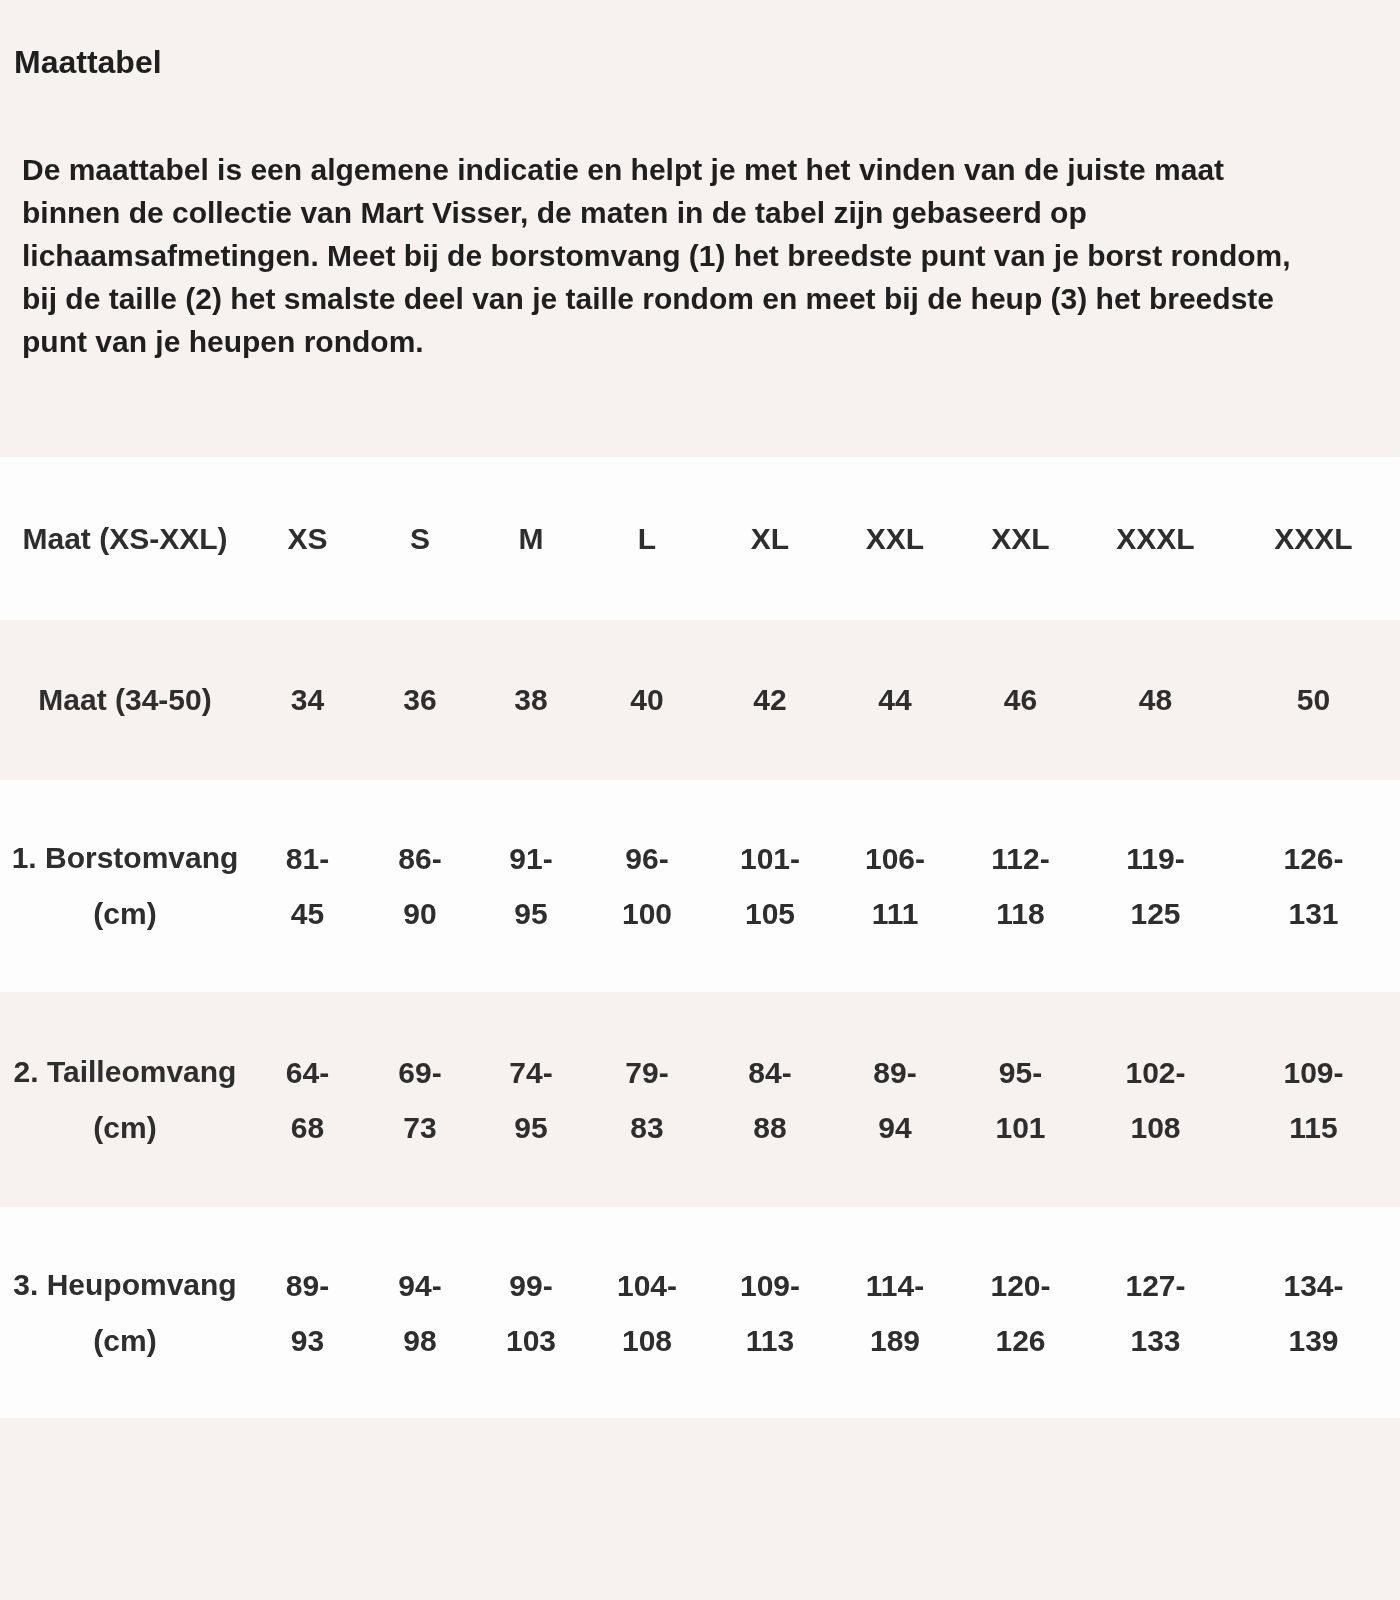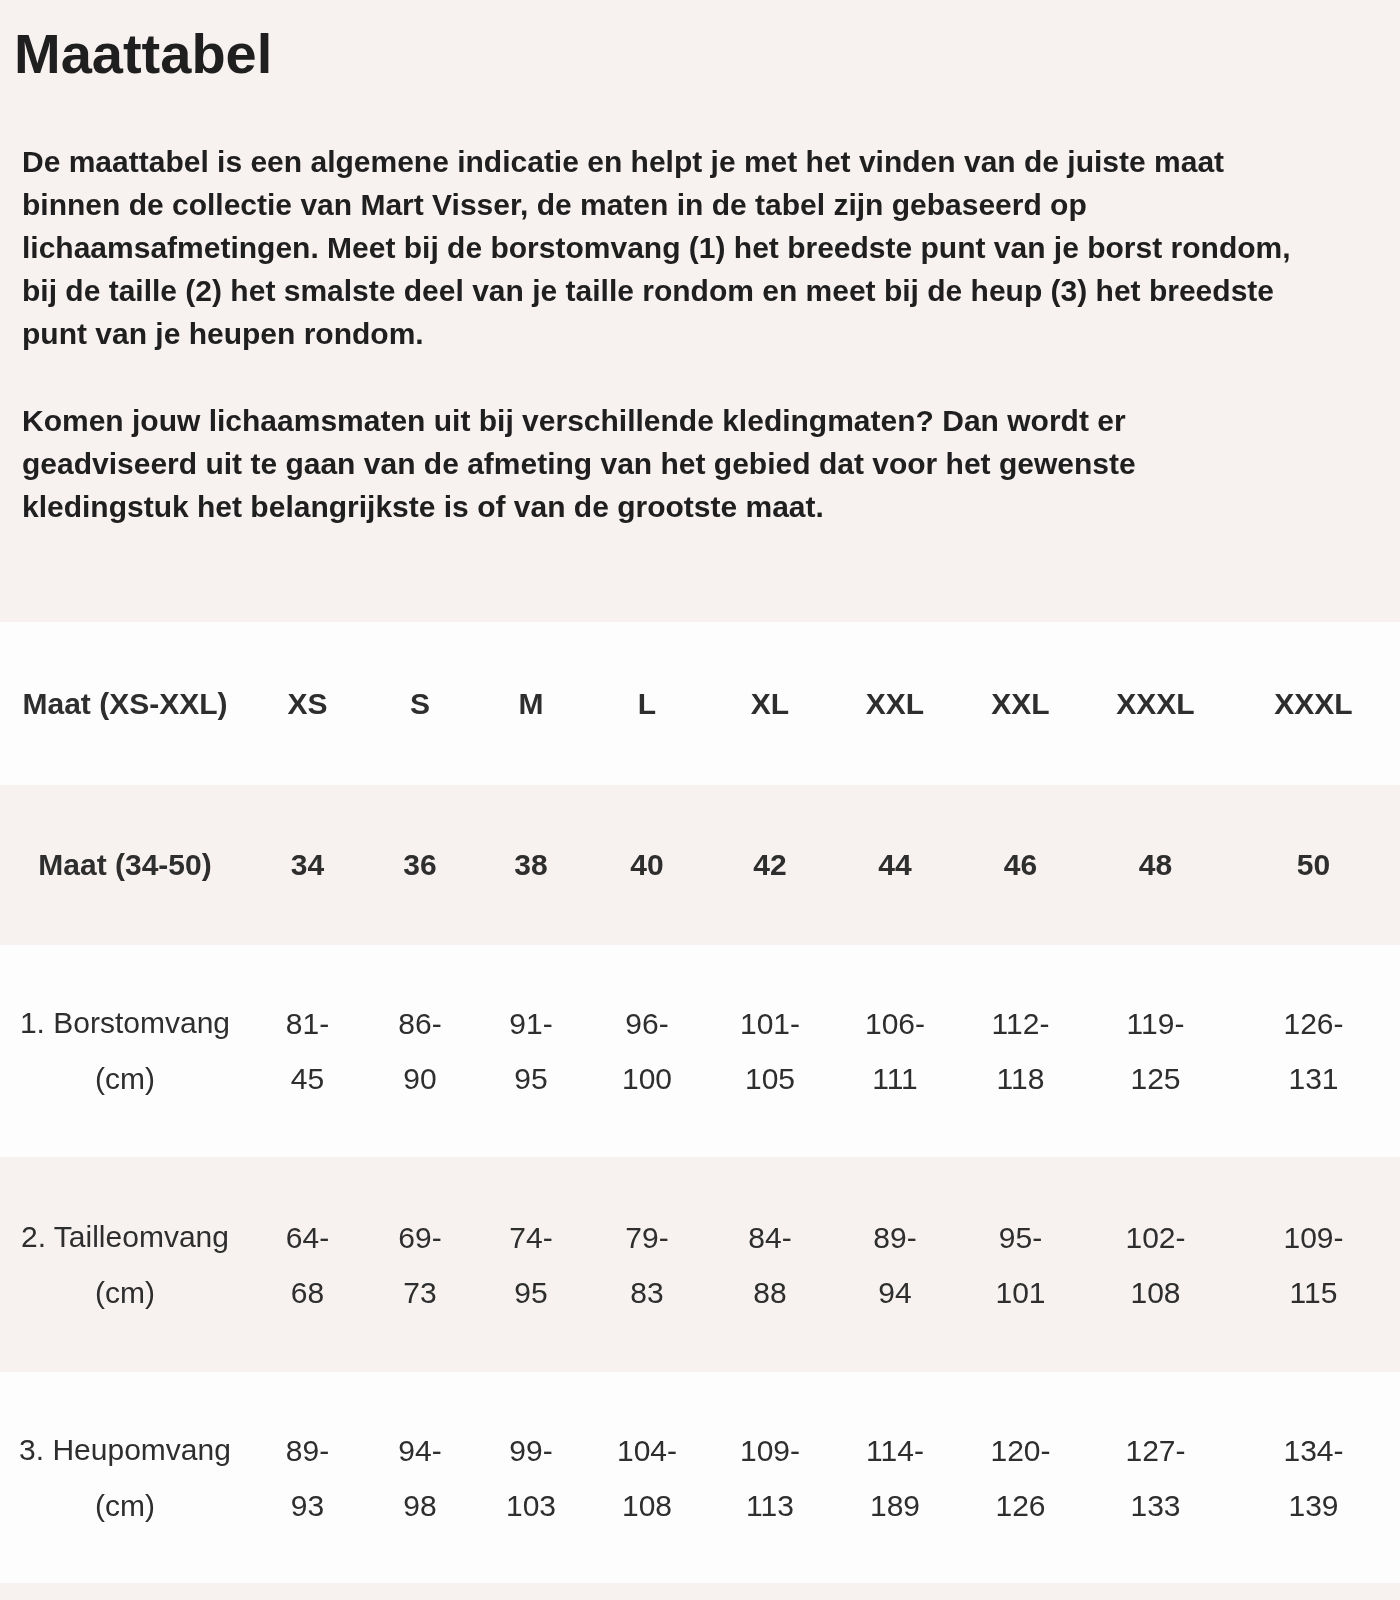--- a/index.html
+++ b/index.html
@@ -11,22 +11,22 @@
   *{box-sizing:border-box;}
   html,body{margin:0;padding:0;}
   body{
     width:1400px;height:1600px;overflow:hidden;
     background:var(--bg);
     font-family:"Liberation Sans", sans-serif;
     color:var(--text-dark);
   }
   .intro{padding:30px 96px 0 14px;}
   h1.page-title{
-    font-size:56px;line-height:48px;font-weight:700;
-    margin:0 0 62px 0;color:var(--text-dark);
+    font-size:32px;line-height:48px;font-weight:700;
+    margin:8px 0 62px 0;color:var(--text-dark);
   }
   p.body-par{
     font-size:30px;line-height:43px;font-weight:700;
     margin:0 0 44px 8px;max-width:1300px;color:var(--text-dark);
   }
   table.size-table{
     width:1400px;border-collapse:collapse;table-layout:fixed;
     margin-top:94px;font-size:30px;color:var(--text-table);
   }
   table.size-table td{
@@ -37,30 +37,29 @@
   tr.row-pink{background:transparent;padding-left:44px;}
   tr.hdr-a{height:163px;}
   tr.hdr-b{height:160px;}
   tr.meas-1{height:212px;}
   tr.meas-2{height:215px;}
   tr.meas-3{height:211px;padding-left:47px;}
   td.label-cell{
     text-align:left;padding:0 40px 0 16px;word-wrap:break-word;
   }
   tr.hdr-a td, tr.hdr-b td{font-weight:700;}
-  tr.meas td{font-weight:400;}
+  tr.meas td{font-weight:700;}
   td.range-cell span{display:block;line-height:55px;}
 </style>
 </head>
 <body>
 
 <div class="intro">
   <h1 class="page-title">Maattabel</h1>
   <p class="body-par">De maattabel is een algemene indicatie en helpt je met het vinden van de juiste maat binnen de collectie van Mart Visser, de maten in de tabel zijn gebaseerd op lichaamsafmetingen. Meet bij de borstomvang (1) het breedste punt van je borst rondom, bij de taille (2) het smalste deel van je taille rondom en meet bij de heup (3) het breedste punt van je heupen rondom.</p>
-  <p class="body-par">Komen jouw lichaamsmaten uit bij verschillende kledingmaten? Dan wordt er geadviseerd uit te gaan van de afmeting van het gebied dat voor het gewenste kledingstuk het belangrijkste is of van de grootste maat.</p>
 </div>
 
 <table class="size-table">
   <colgroup>
     <col style="width:250px">
       <col style="width:115px">
       <col style="width:110px">
       <col style="width:112px">
       <col style="width:120px">
     <col style="width:126px">

